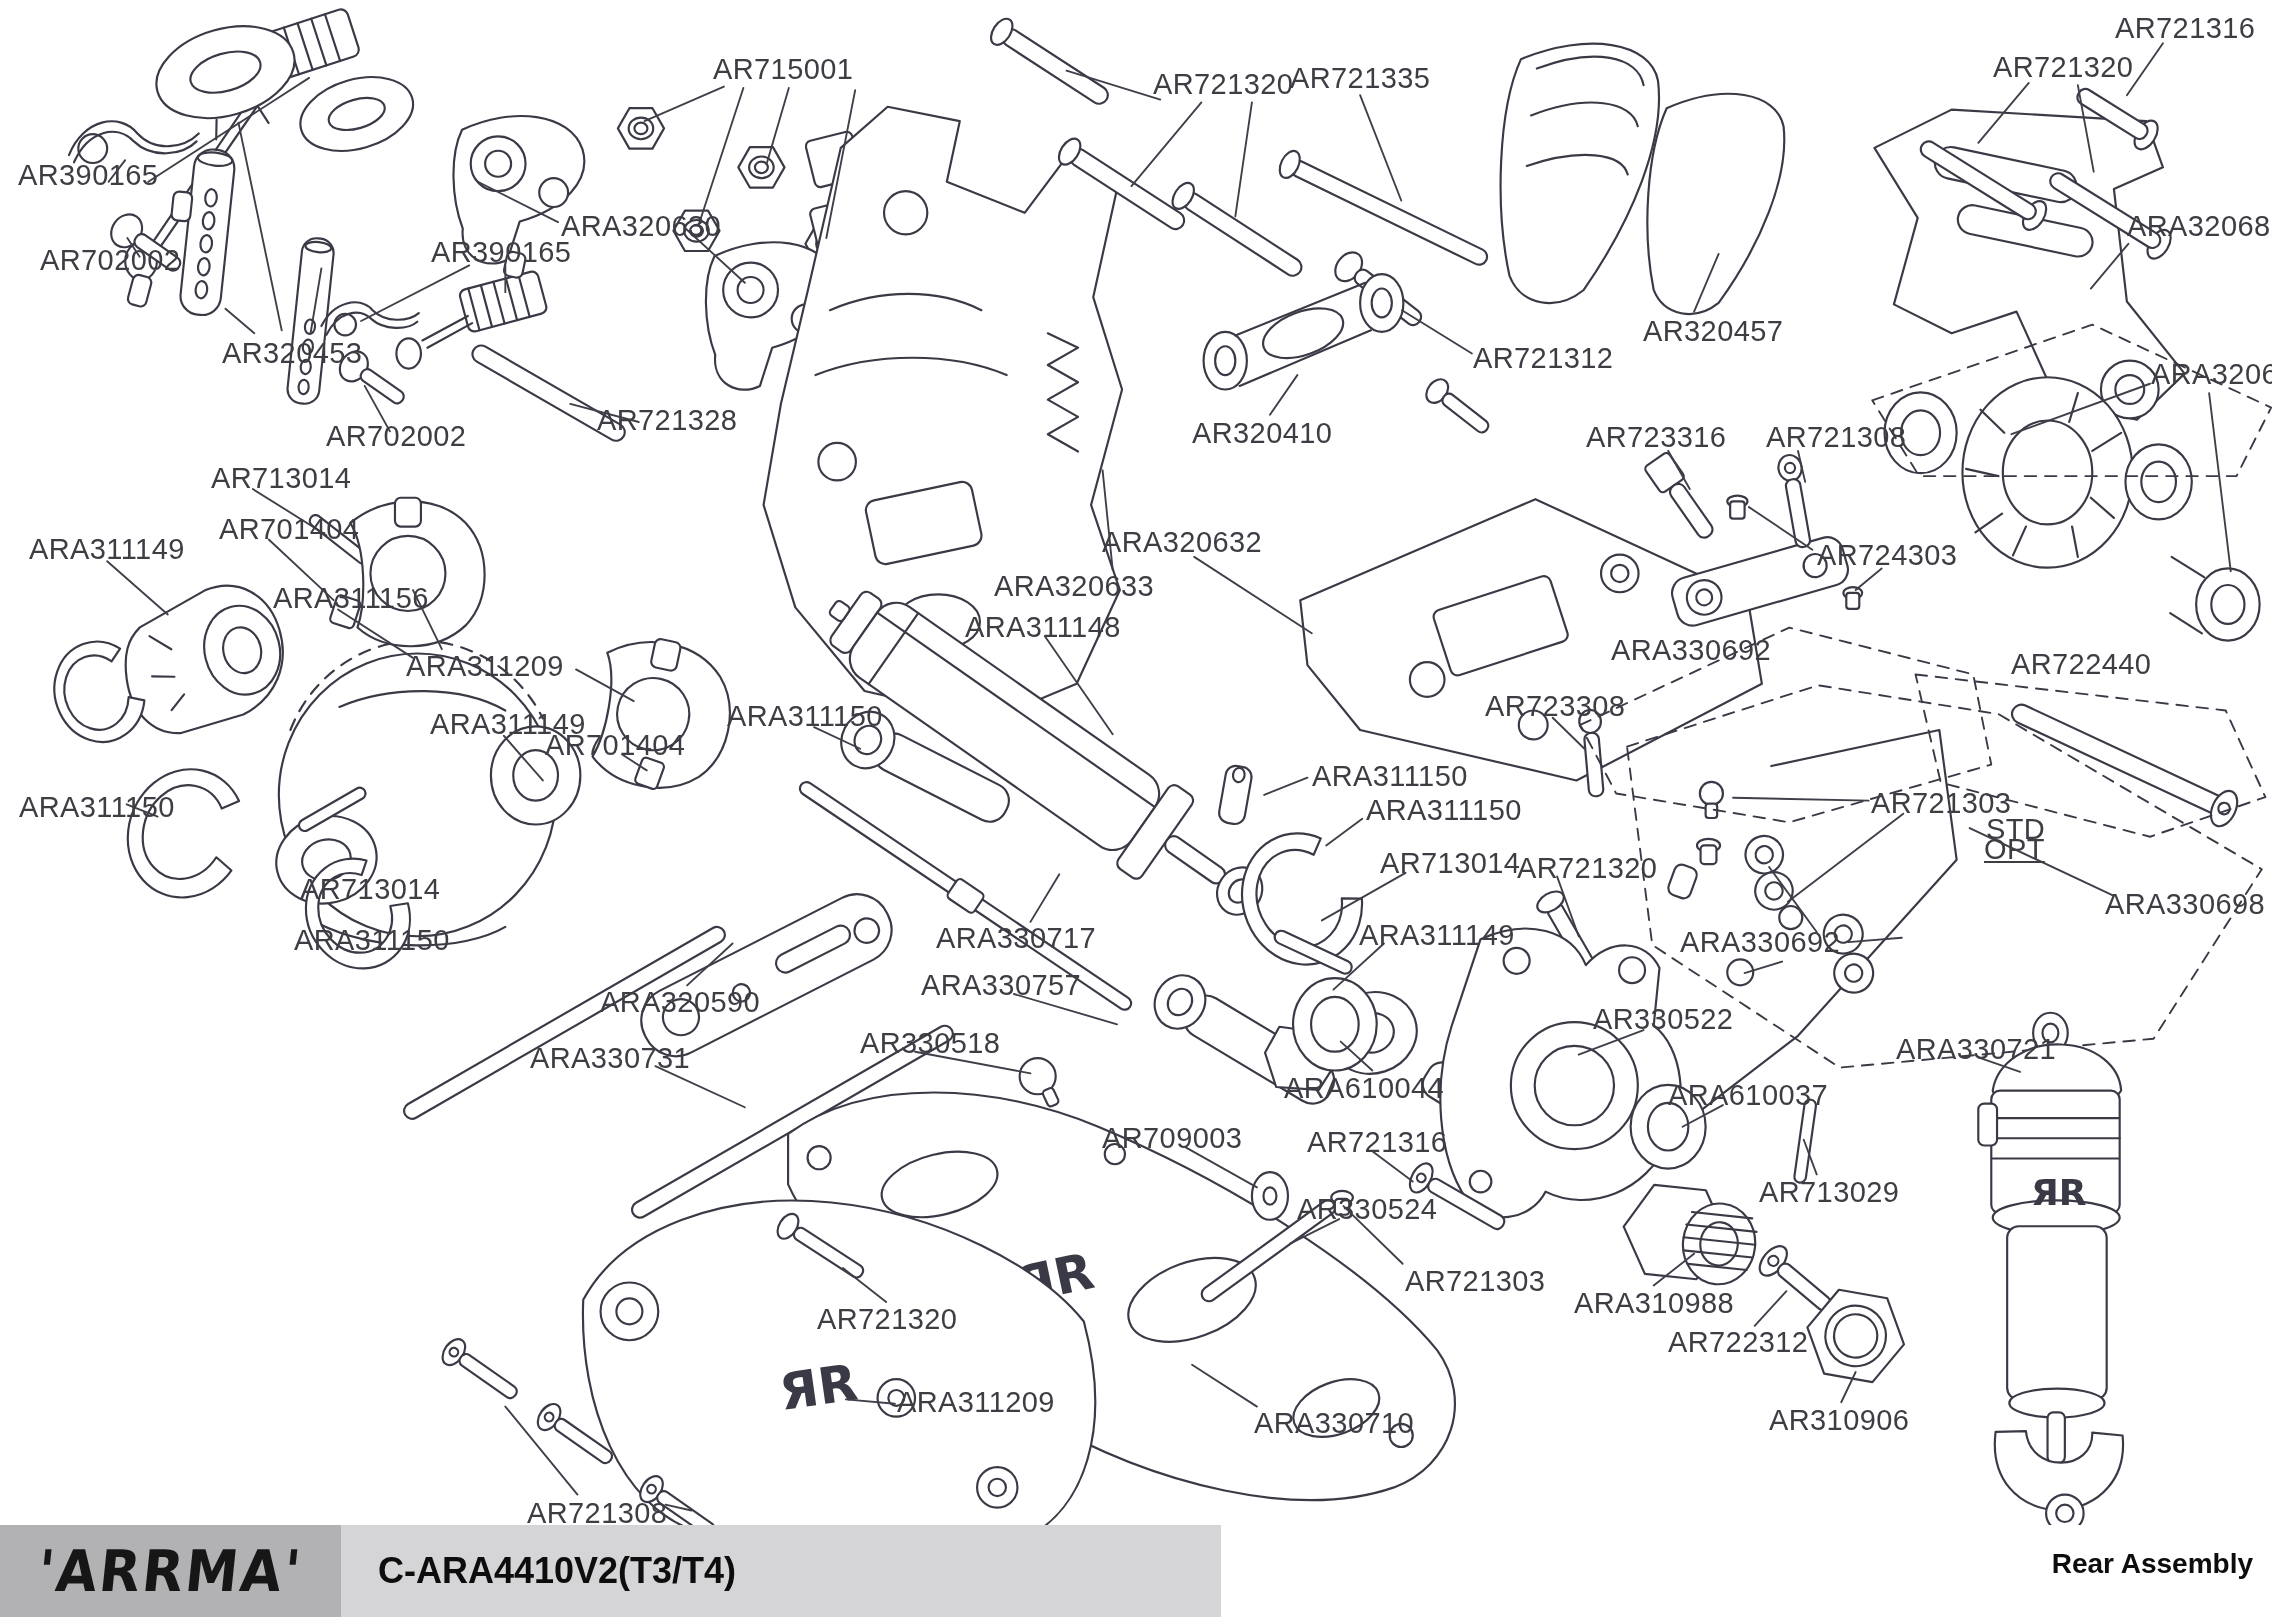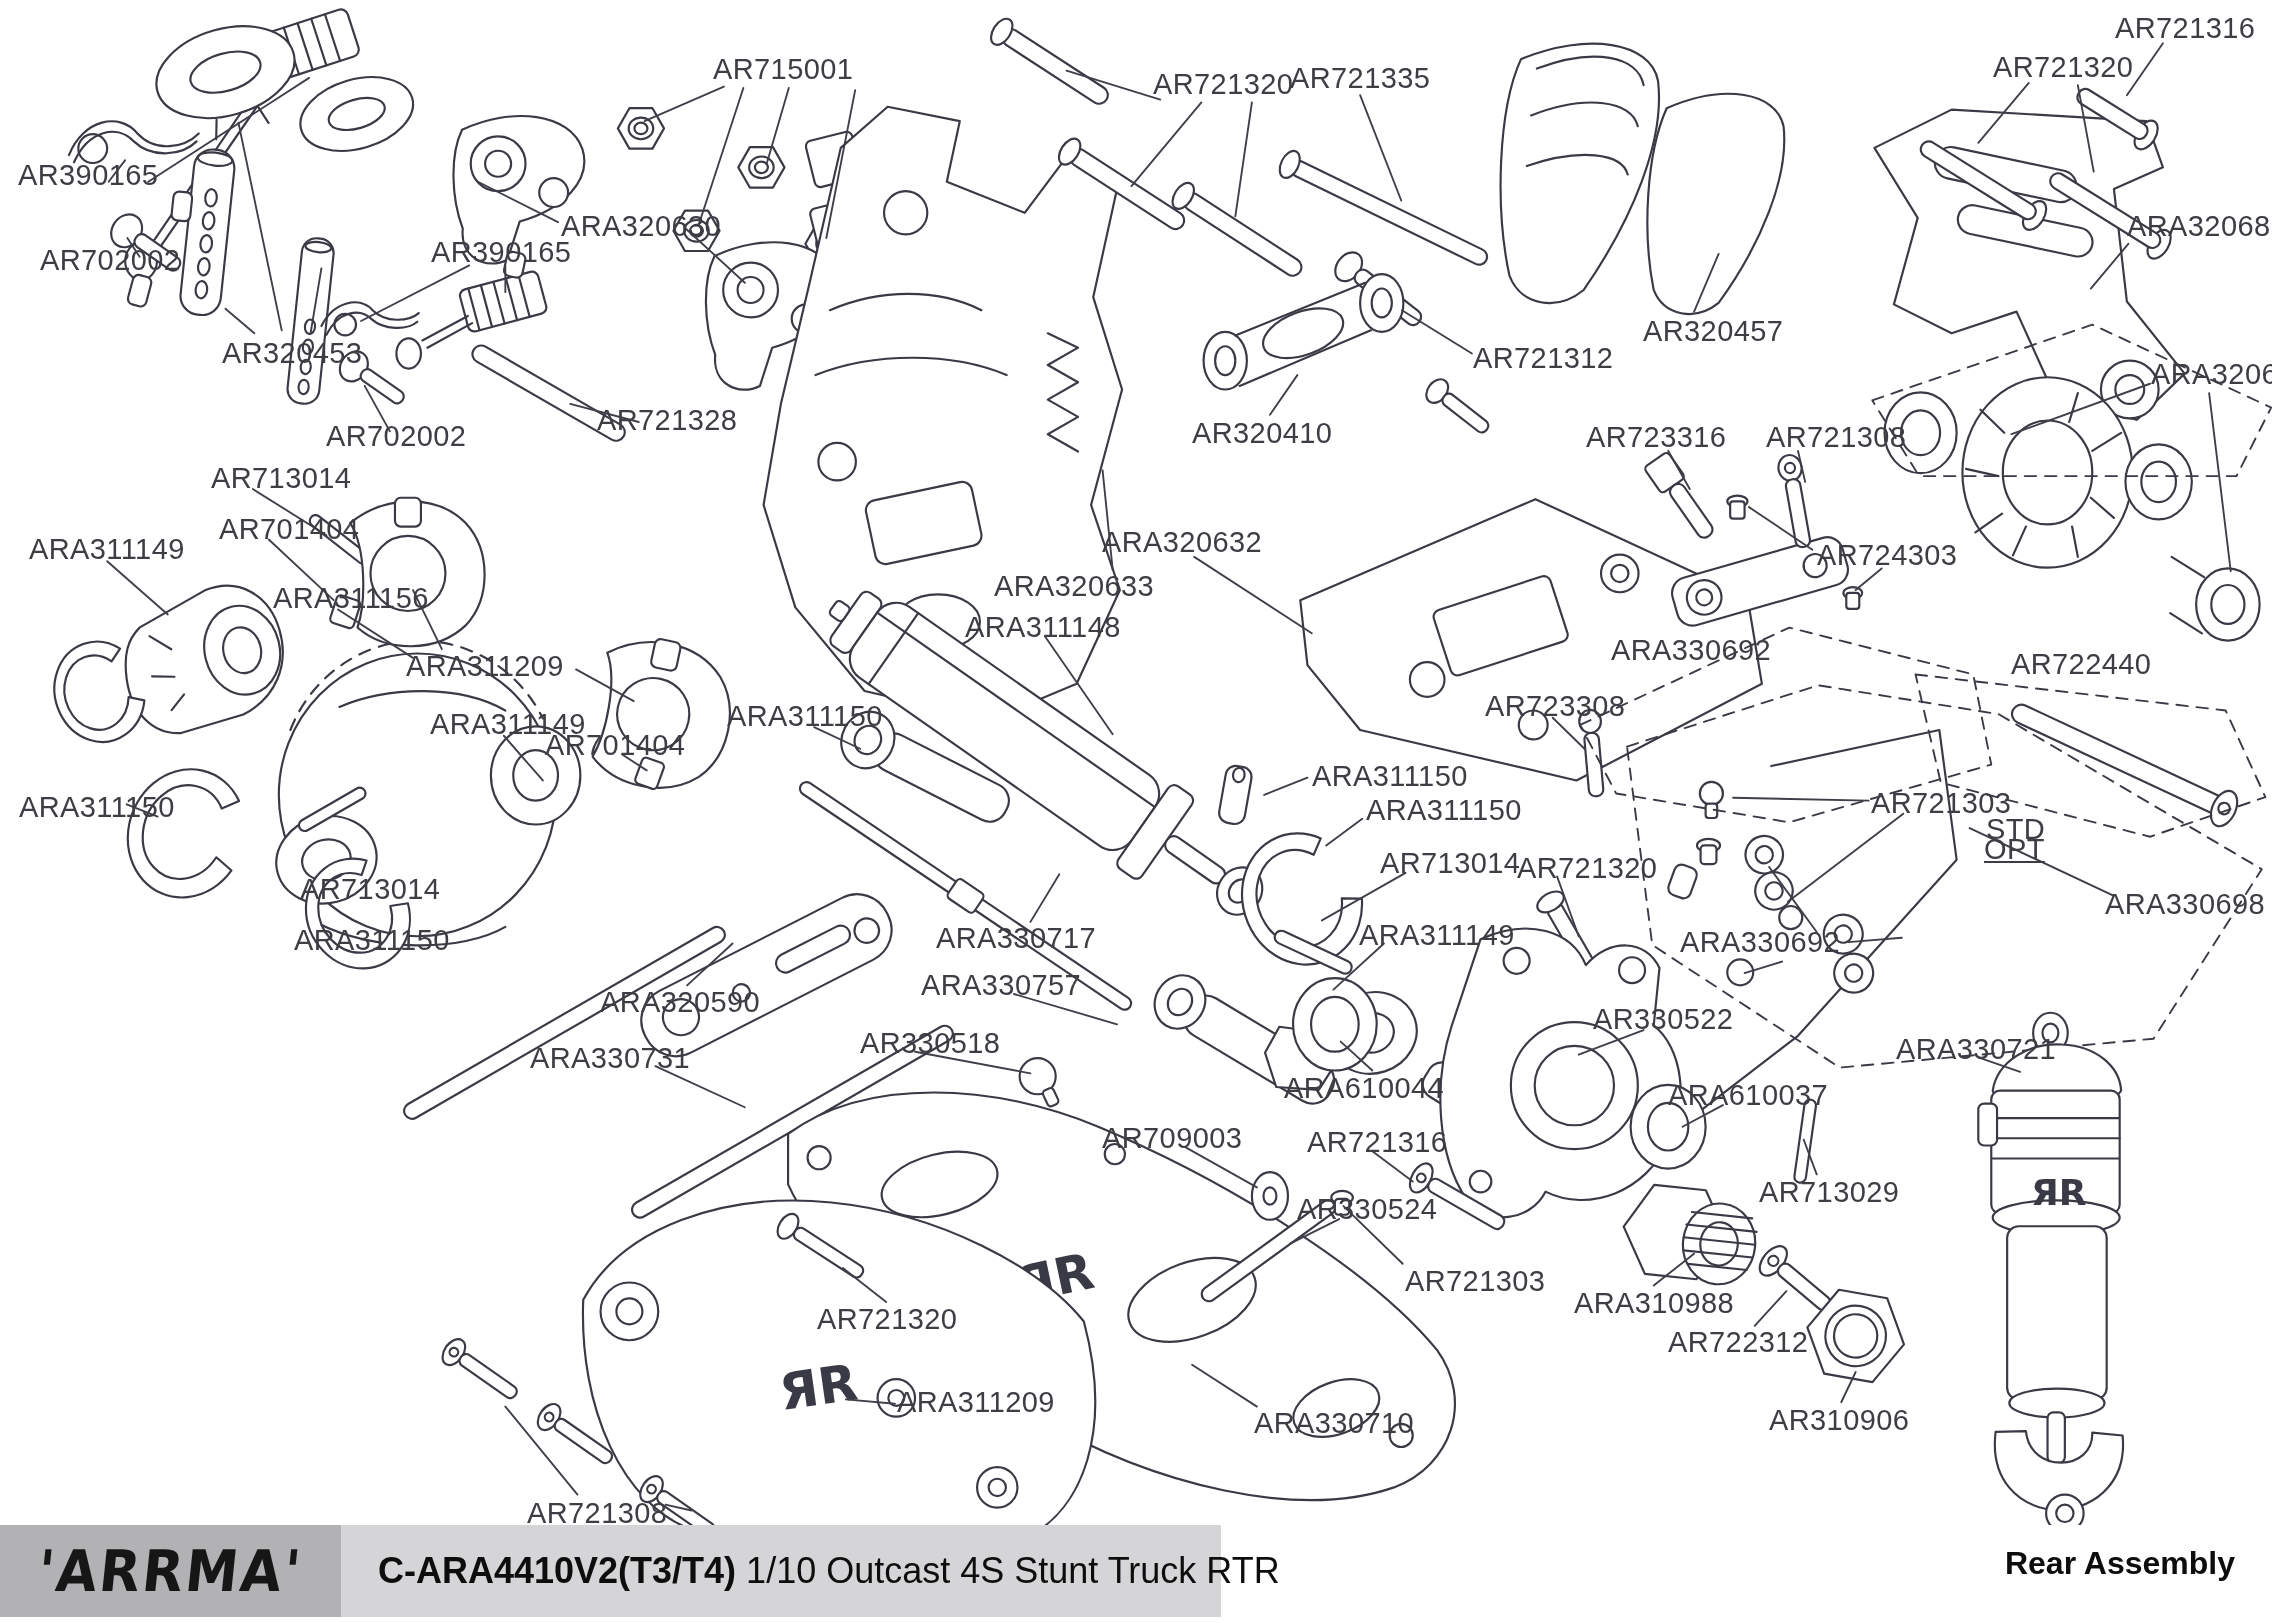--- a/index.html
+++ b/index.html
@@ -20,22 +20,22 @@
   .footer-band{position:absolute;left:0;top:0;width:1221px;height:92px;background:#d5d5d7;}
   .footer-logo-box{position:absolute;left:0;top:0;width:341px;height:92px;background:#b2b2b4;
                    display:flex;align-items:center;justify-content:center;}
   .logo-text{font-family:"DejaVu Sans",sans-serif;font-weight:900;font-size:53px;color:#161616;
              letter-spacing:2.2px;transform:skewX(-6deg) scaleY(1.08);}
   .logo-text::before,.logo-text::after{content:"'";}
   .footer-title{position:absolute;left:378px;top:0;height:92px;display:flex;align-items:center;
                 font-size:36px;color:#0d0d0d;}
   .footer-title .code{font-weight:bold;}
   .footer-title .rest{margin-left:10px;}
-  .footer-section{position:absolute;right:38px;top:-7.2px;height:92px;display:flex;align-items:center;
-                  font-size:32px;font-weight:bold;color:#0d0d0d;}
+  .footer-section{position:absolute;right:20px;top:-7.2px;height:92px;display:flex;align-items:center;
+                  font-size:28px;font-weight:bold;color:#0d0d0d;}
 </style>
 </head>
 <body>
 
 <svg id="art" width="2273" height="1623" viewBox="0 0 3150 2250">
   <defs>
     <g id="nut">
         <polygon class="s" points="32,0 16,28 -16,28 -32,0 -16,-28 16,-28"></polygon>
         <ellipse class="s" rx="17" ry="15"></ellipse>
         <ellipse rx="9" ry="8"></ellipse>
@@ -662,19 +662,18 @@
     <span class="part-label" style="left: 527px; top: 1498px;">AR721308</span>
   </div>
 
 <div class="footer">
   <div class="footer-band"></div>
   <div class="footer-logo-box">
     <span class="logo-text">ARRMA</span>
   </div>
   <div class="footer-title">
     <span class="code">C-ARA4410V2(T3/T4)</span>
-    <span class="rest">1/10 Outcast 4S Stunt Truck RTR</span>
   </div>
   <div class="footer-section">
     <span>Rear Assembly</span>
   </div>
 </div>
 
 
 </body></html>

